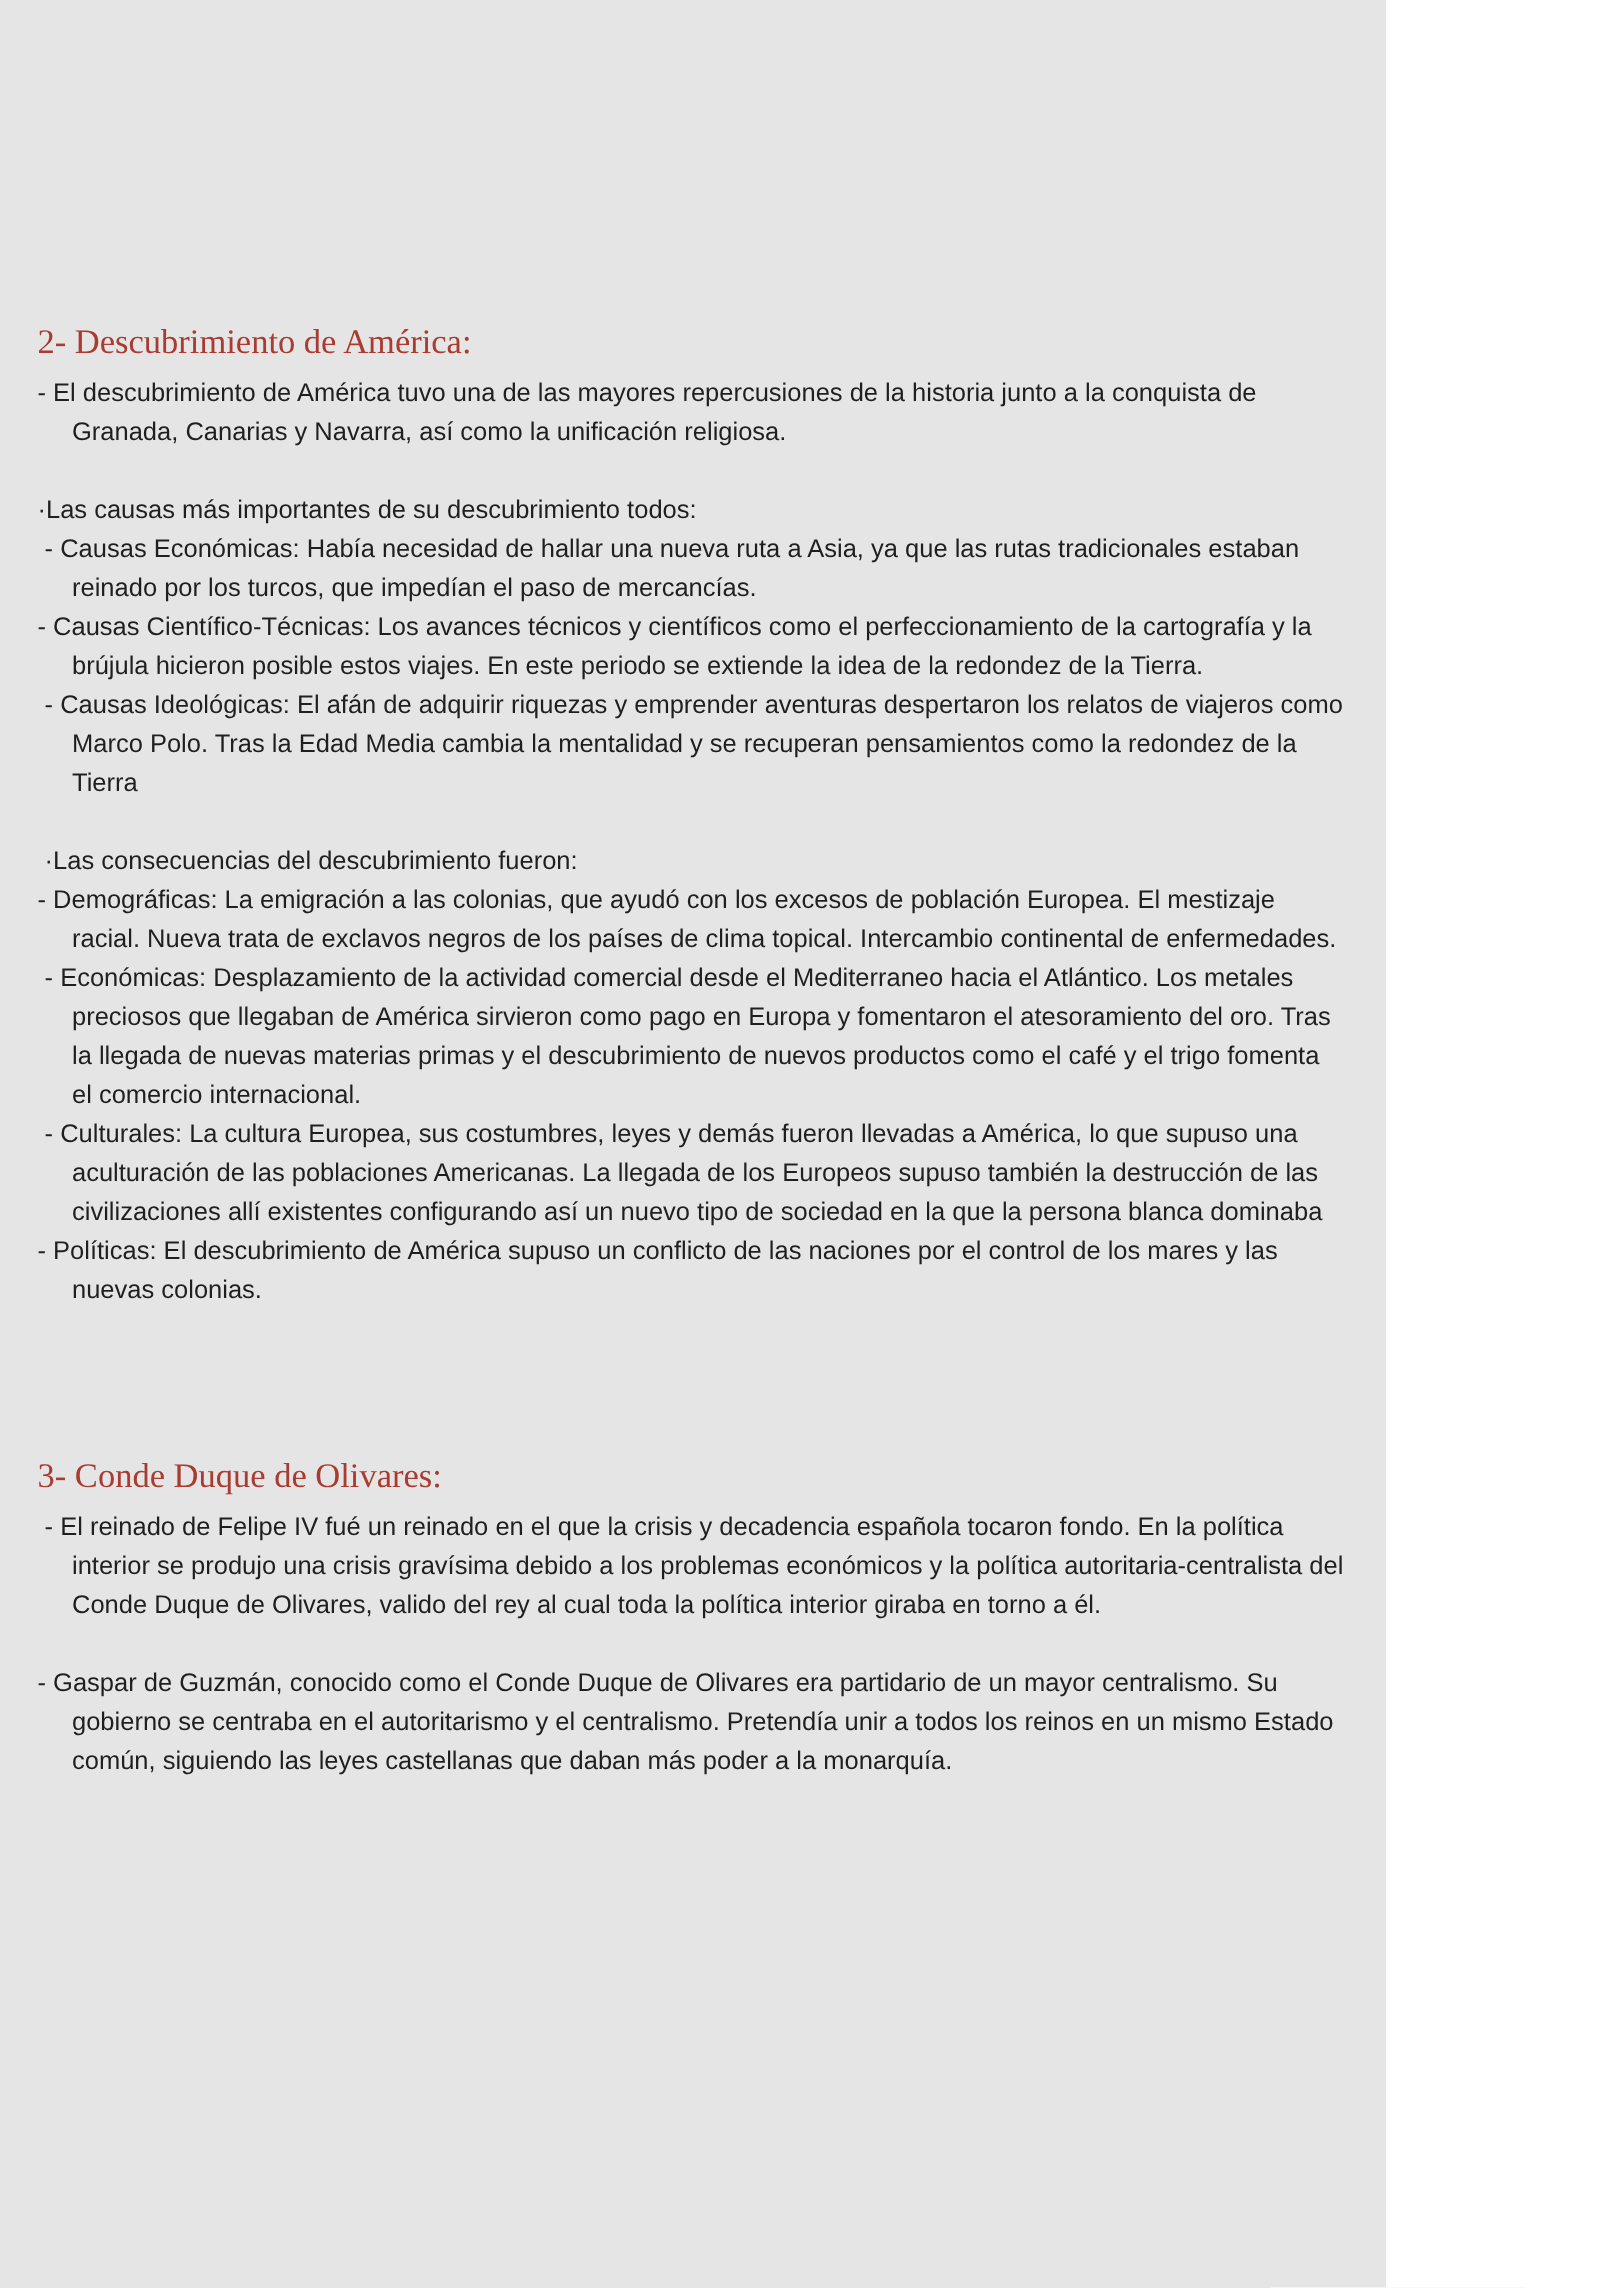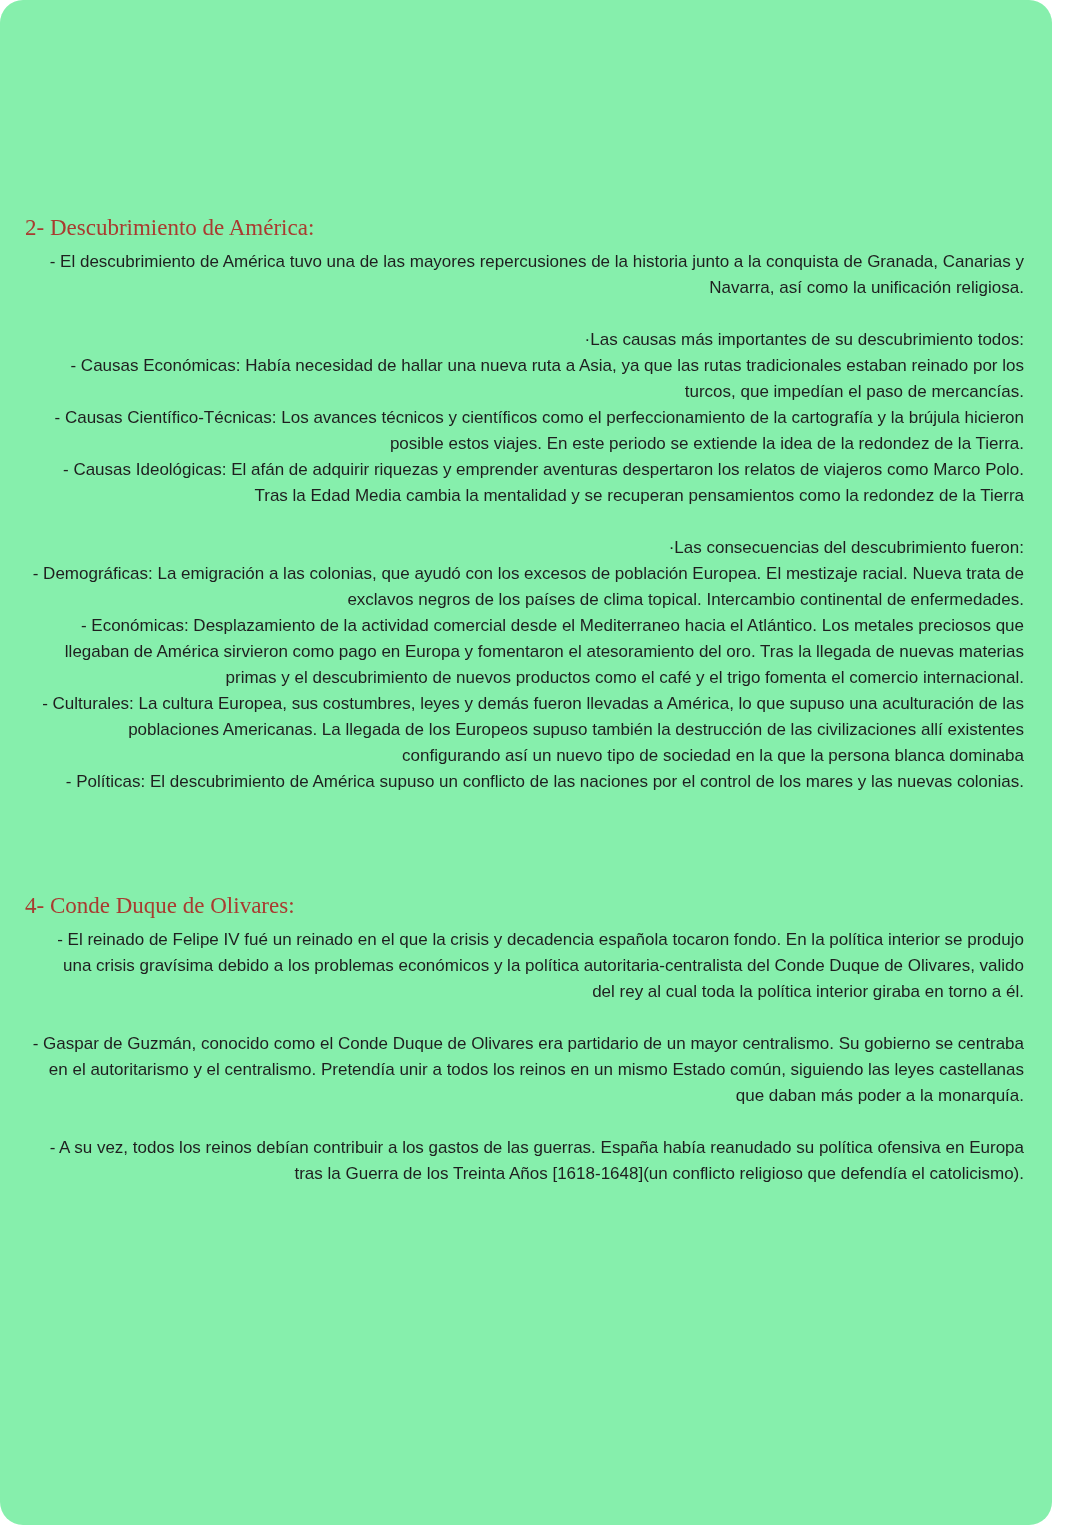--- a/index.html
+++ b/index.html
@@ -2,47 +2,45 @@
 <html style="--heading-color: #a93b30;"><head>
 <meta charset="utf-8">
 <style>
   html, body {
     margin: 0;
     padding: 0;
     background: #ffffff;
   }
   .page {
     position: relative;
-    width: 1052px;
+    width: 924px;
     height: 1525px;
-    background: #86efac;
+    background: #e5e5e5;
     box-sizing: border-box;
     padding: 213px 28px 0 25px;
     font-family: "Liberation Sans", sans-serif;
     color: #1f1f1f;
     overflow: hidden;
-    border-radius: 23px;
   }
   .section { margin: 0; }
   .section-heading {
     font-family: "Liberation Serif", serif;
     font-weight: 400;
     font-size: 23px;
     line-height: 30px;
     color: var(--heading-color, #a93b30);
     margin: 0 0 6px 0;
   }
   .para {
     font-size: 17px;
     line-height: 26px;
     margin: 0;
     padding-left: 23px;
     text-indent: -23px;
     white-space: pre-wrap;
-    text-align: right;
   }
   .blank-line { height: 26px; }
   .section-gap { height: 96px; }
 </style>
 </head>
 <body>
 
 <div class="page">
 
   <div class="section">
@@ -58,22 +56,21 @@
     <p class="para"> ·Las consecuencias del descubrimiento fueron:</p>
     <p class="para">- Demográficas: La emigración a las colonias, que ayudó con los excesos de población Europea. El mestizaje racial. Nueva trata de exclavos negros de los países de clima topical. Intercambio continental de enfermedades.</p>
     <p class="para"> - Económicas: Desplazamiento de la actividad comercial desde el Mediterraneo hacia el Atlántico. Los metales preciosos que llegaban de América sirvieron como pago en Europa y fomentaron el atesoramiento del oro. Tras la llegada de nuevas materias primas y el descubrimiento de nuevos productos como el café y el trigo fomenta el comercio internacional.</p>
     <p class="para"> - Culturales: La cultura Europea, sus costumbres, leyes y demás fueron llevadas a América, lo que supuso una aculturación de las poblaciones Americanas. La llegada de los Europeos supuso también la destrucción de las civilizaciones allí existentes configurando así un nuevo tipo de sociedad en la que la persona blanca dominaba</p>
     <p class="para">- Políticas: El descubrimiento de América supuso un conflicto de las naciones por el control de los mares y las nuevas colonias.</p>
   </div>
 
   <div class="section-gap"></div>
 
   <div class="section">
-    <h2 class="section-heading">4- Conde Duque de Olivares:</h2>
+    <h2 class="section-heading">3- Conde Duque de Olivares:</h2>
 
     <p class="para"> - El reinado de Felipe IV fué un reinado en el que la crisis y decadencia española tocaron fondo. En la política interior se produjo una crisis gravísima debido a los problemas económicos y la política autoritaria-centralista del Conde Duque de Olivares, valido del rey al cual toda la política interior giraba en torno a él.</p>
     <div class="blank-line"></div>
     <p class="para">- Gaspar de Guzmán, conocido como el Conde Duque de Olivares era partidario de un mayor centralismo. Su gobierno se centraba en el autoritarismo y el centralismo. Pretendía unir a todos los reinos en un mismo Estado común, siguiendo las leyes castellanas que daban más poder a la monarquía.</p>
     <div class="blank-line"></div>
-    <p class="para">- A su vez, todos los reinos debían contribuir a los gastos de las guerras. España había reanudado su política ofensiva en Europa tras la Guerra de los Treinta Años [1618-1648](un conflicto religioso que defendía el catolicismo).</p>
   </div>
 
 </div>
 
 </body></html>

